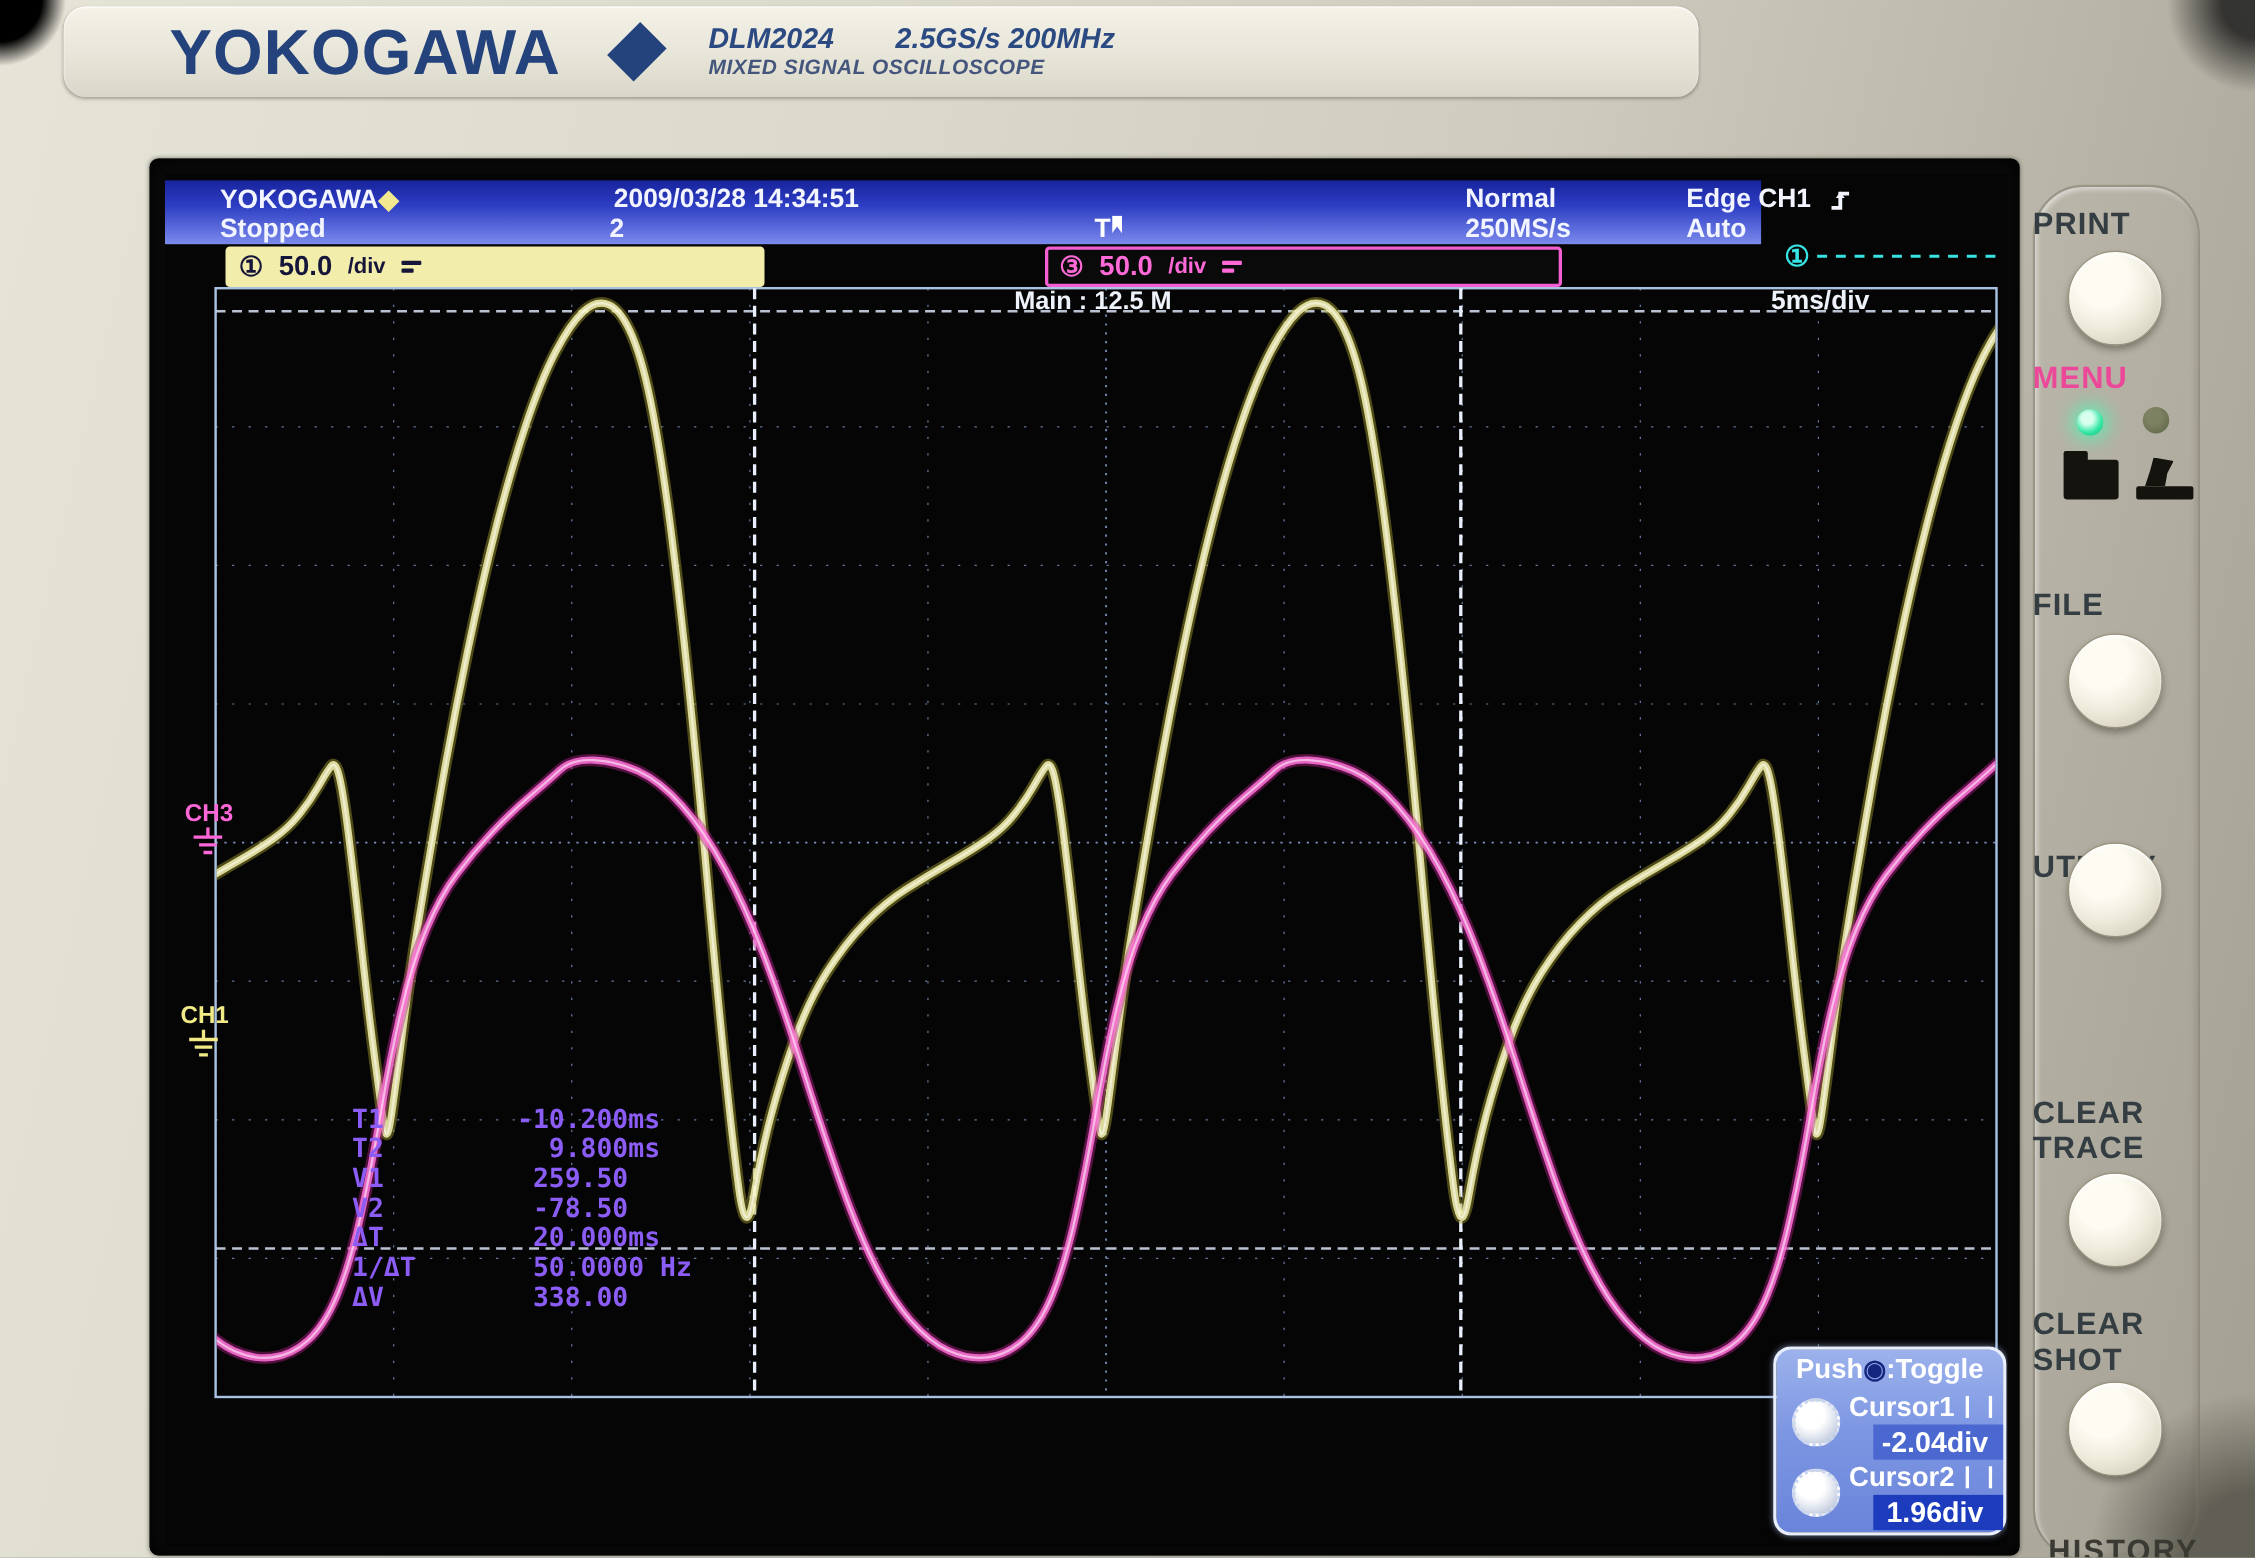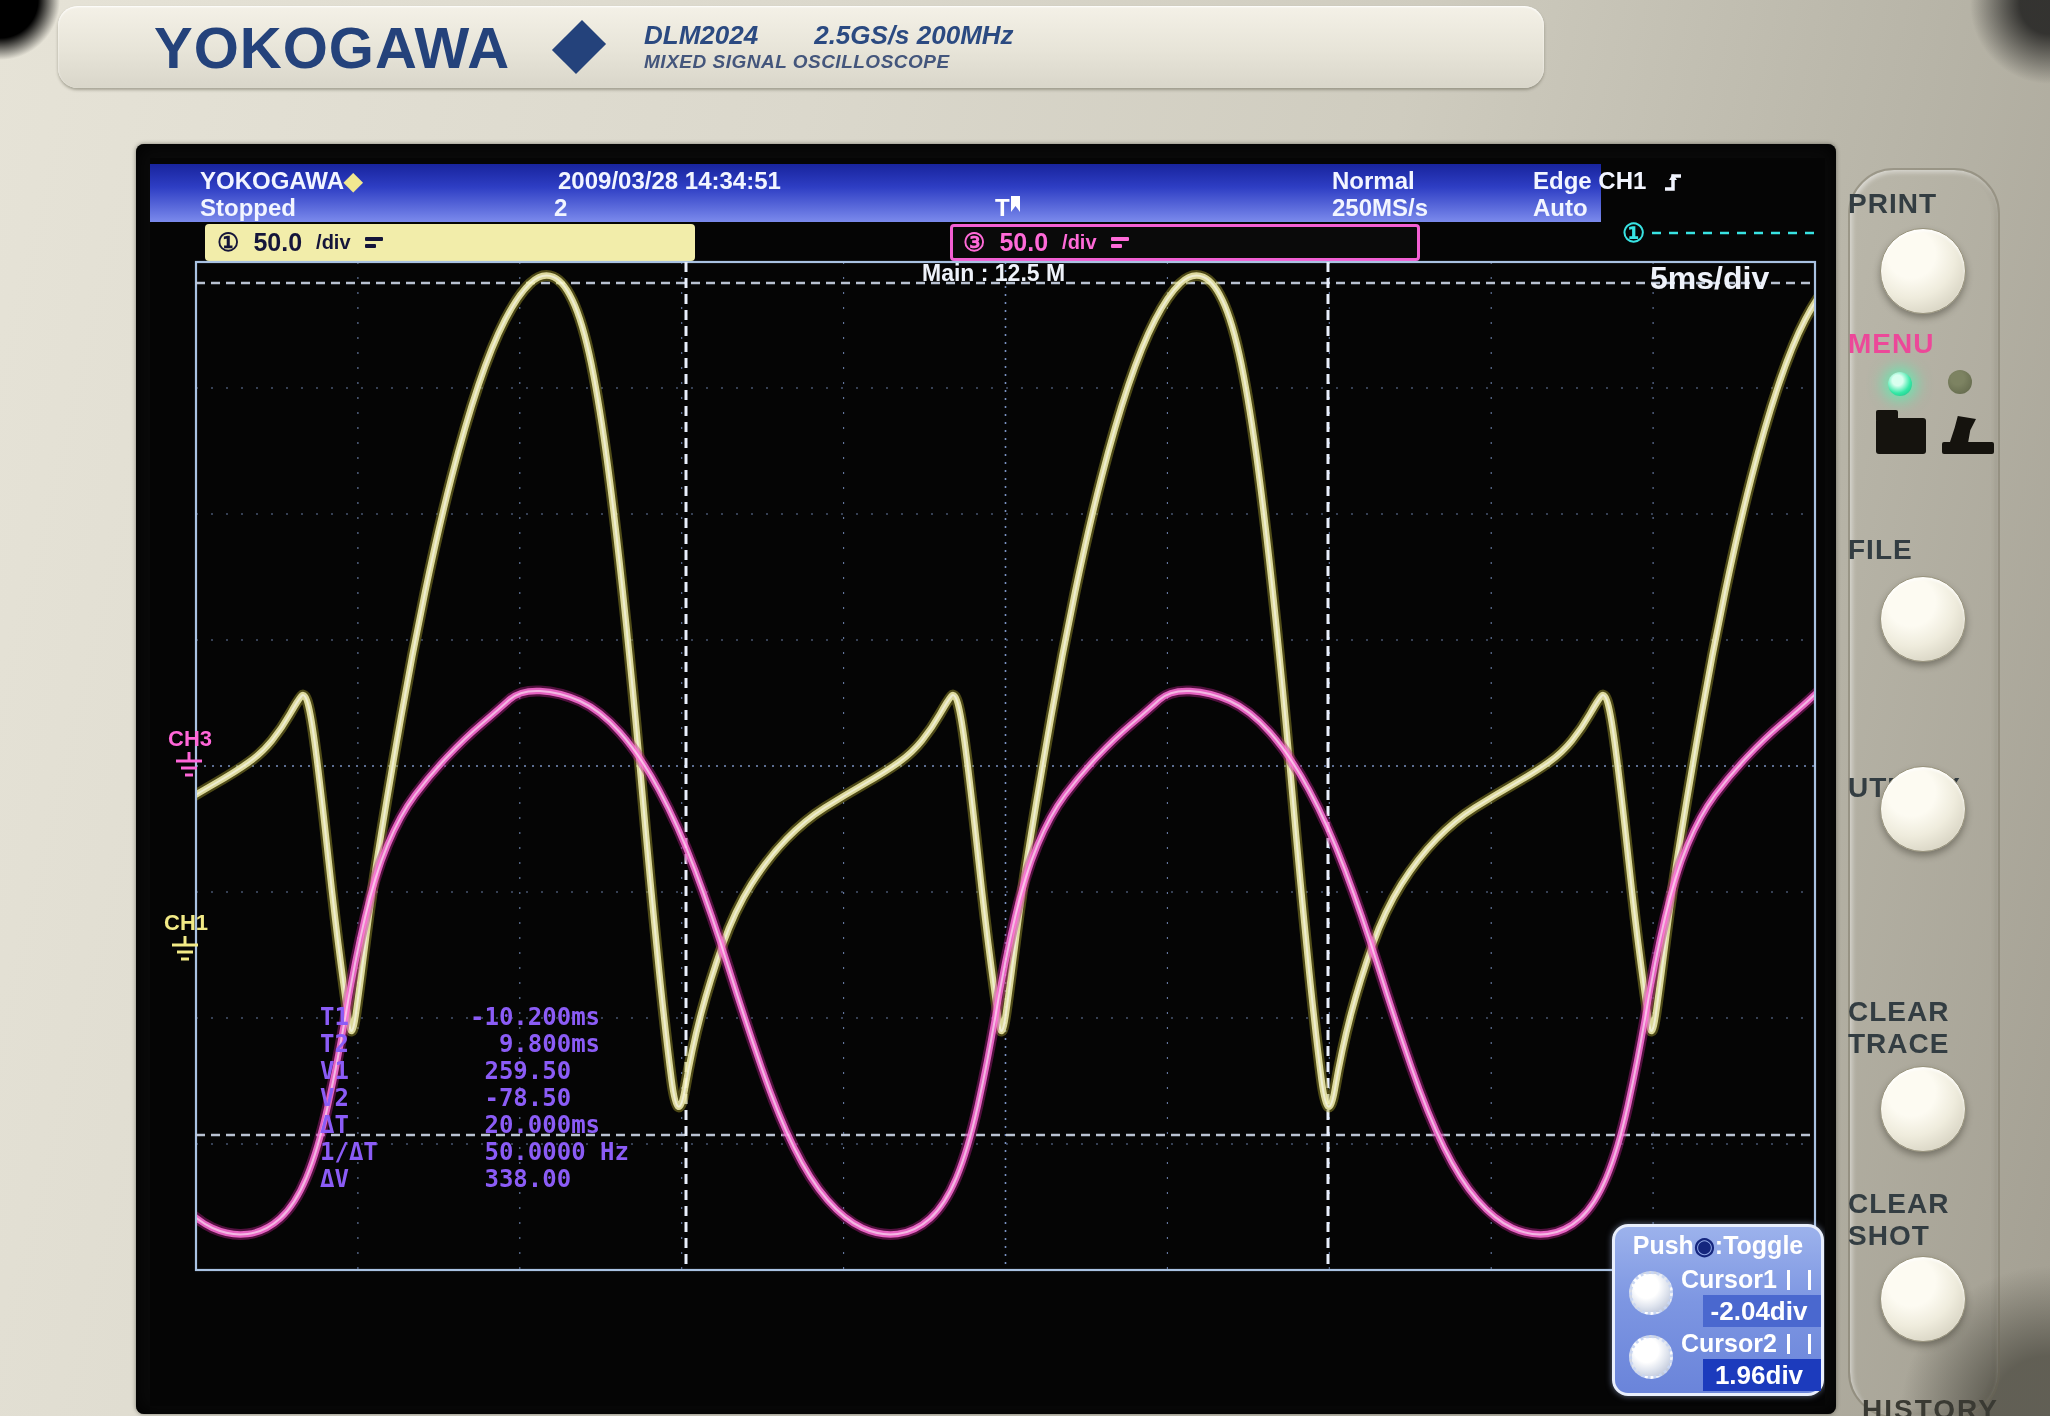--- a/index.html
+++ b/index.html
@@ -183,21 +183,21 @@
         <path d="M-122,971 Q-108,890 -99,856 Q-90,822 -77.5,787 Q-65,752 -48.5,726 Q-32,700 -13.5,681 Q5,662 25,649.5 Q45,637 65,625.5 Q85,614 98.5,604.5 Q112,595 122,582.5 Q132,570 140,556 Q148,542 151.5,538 Q155,534 158.5,548 Q162,562 167,602 Q172,642 178.5,702 Q185,762 191,807 Q197,852 199.5,867.5 Q202,883 206,855 Q210,827 216,779.5 Q222,732 231,677 Q240,622 251,559.5 Q262,497 275,434.5 Q288,372 301.5,319.5 Q315,267 328.5,227 Q342,187 355,162 Q368,137 380,125.5 Q392,114 403.5,119 Q415,124 425,148 Q435,172 443.5,217 Q452,262 460,324.5 Q468,387 476,464.5 Q484,542 492,632 Q500,722 507.5,797 Q515,872 521.5,921.5 Q528,971 535,930.5 Q542,890 551,856 Q560,822 572.5,787 Q585,752 601.5,726 Q618,700 636.5,681 Q655,662 675,649.5 Q695,637 715,625.5 Q735,614 748.5,604.5 Q762,595 772,582.5 Q782,570 790,556 Q798,542 801.5,538 Q805,534 808.5,548 Q812,562 817,602 Q822,642 828.5,702 Q835,762 841,807 Q847,852 849.5,867.5 Q852,883 856,855 Q860,827 866,779.5 Q872,732 881,677 Q890,622 901,559.5 Q912,497 925,434.5 Q938,372 951.5,319.5 Q965,267 978.5,227 Q992,187 1005,162 Q1018,137 1030,125.5 Q1042,114 1053.5,119 Q1065,124 1075,148 Q1085,172 1093.5,217 Q1102,262 1110,324.5 Q1118,387 1126,464.5 Q1134,542 1142,632 Q1150,722 1157.5,797 Q1165,872 1171.5,921.5 Q1178,971 1185,930.5 Q1192,890 1201,856 Q1210,822 1222.5,787 Q1235,752 1251.5,726 Q1268,700 1286.5,681 Q1305,662 1325,649.5 Q1345,637 1365,625.5 Q1385,614 1398.5,604.5 Q1412,595 1422,582.5 Q1432,570 1440,556 Q1448,542 1451.5,538 Q1455,534 1458.5,548 Q1462,562 1467,602 Q1472,642 1478.5,702 Q1485,762 1491,807 Q1497,852 1499.5,867.5 Q1502,883 1506,855 Q1510,827 1516,779.5 Q1522,732 1531,677 Q1540,622 1551,559.5 Q1562,497 1575,434.5 Q1588,372 1601.5,319.5 Q1615,267 1628.5,227 Q1642,187 1655,162 Q1668,137 1680,125.5 Q1692,114 1703.5,119 Q1715,124 1725,148 Q1735,172 1743.5,217 Q1752,262 1760,324.5 Q1768,387 1776,464.5 Q1784,542 1792,632 Q1800,722 1807.5,797 Q1815,872 1821.5,921.5 L1828,971" stroke="#ffffff" stroke-width="2" opacity="0.55" fill="none"></path>
       </g>
       <g clip-path="url(#grat)" fill="none" stroke-linejoin="round" stroke-linecap="round">
         <path d="M-280,532 Q-240,534 -220,543 Q-200,552 -180,574.5 Q-160,597 -141,632 Q-122,667 -105,712 Q-88,757 -71.5,809.5 Q-55,862 -38.5,909.5 Q-22,957 -6,989.5 Q10,1022 27.5,1042 Q45,1062 62.5,1070 Q80,1078 97.5,1076 Q115,1074 130,1060.5 Q145,1047 156.5,1019.5 Q168,992 178,947 Q188,902 196.5,852 Q205,802 215,759.5 Q225,717 237.5,687 Q250,657 265,637 Q280,617 297.5,598.5 Q315,580 331.5,566 Q348,552 359,542 Q370,532 390,533 Q410,534 430,543 Q450,552 470,574.5 Q490,597 509,632 Q528,667 545,712 Q562,757 578.5,809.5 Q595,862 611.5,909.5 Q628,957 644,989.5 Q660,1022 677.5,1042 Q695,1062 712.5,1070 Q730,1078 747.5,1076 Q765,1074 780,1060.5 Q795,1047 806.5,1019.5 Q818,992 828,947 Q838,902 846.5,852 Q855,802 865,759.5 Q875,717 887.5,687 Q900,657 915,637 Q930,617 947.5,598.5 Q965,580 981.5,566 Q998,552 1009,542 Q1020,532 1040,533 Q1060,534 1080,543 Q1100,552 1120,574.5 Q1140,597 1159,632 Q1178,667 1195,712 Q1212,757 1228.5,809.5 Q1245,862 1261.5,909.5 Q1278,957 1294,989.5 Q1310,1022 1327.5,1042 Q1345,1062 1362.5,1070 Q1380,1078 1397.5,1076 Q1415,1074 1430,1060.5 Q1445,1047 1456.5,1019.5 Q1468,992 1478,947 Q1488,902 1496.5,852 Q1505,802 1515,759.5 Q1525,717 1537.5,687 Q1550,657 1565,637 Q1580,617 1597.5,598.5 Q1615,580 1631.5,566 Q1648,552 1659,542 L1670,532" stroke="#b01f86" stroke-width="11" opacity="0.45" fill="none"></path>
         <path d="M-280,532 Q-240,534 -220,543 Q-200,552 -180,574.5 Q-160,597 -141,632 Q-122,667 -105,712 Q-88,757 -71.5,809.5 Q-55,862 -38.5,909.5 Q-22,957 -6,989.5 Q10,1022 27.5,1042 Q45,1062 62.5,1070 Q80,1078 97.5,1076 Q115,1074 130,1060.5 Q145,1047 156.5,1019.5 Q168,992 178,947 Q188,902 196.5,852 Q205,802 215,759.5 Q225,717 237.5,687 Q250,657 265,637 Q280,617 297.5,598.5 Q315,580 331.5,566 Q348,552 359,542 Q370,532 390,533 Q410,534 430,543 Q450,552 470,574.5 Q490,597 509,632 Q528,667 545,712 Q562,757 578.5,809.5 Q595,862 611.5,909.5 Q628,957 644,989.5 Q660,1022 677.5,1042 Q695,1062 712.5,1070 Q730,1078 747.5,1076 Q765,1074 780,1060.5 Q795,1047 806.5,1019.5 Q818,992 828,947 Q838,902 846.5,852 Q855,802 865,759.5 Q875,717 887.5,687 Q900,657 915,637 Q930,617 947.5,598.5 Q965,580 981.5,566 Q998,552 1009,542 Q1020,532 1040,533 Q1060,534 1080,543 Q1100,552 1120,574.5 Q1140,597 1159,632 Q1178,667 1195,712 Q1212,757 1228.5,809.5 Q1245,862 1261.5,909.5 Q1278,957 1294,989.5 Q1310,1022 1327.5,1042 Q1345,1062 1362.5,1070 Q1380,1078 1397.5,1076 Q1415,1074 1430,1060.5 Q1445,1047 1456.5,1019.5 Q1468,992 1478,947 Q1488,902 1496.5,852 Q1505,802 1515,759.5 Q1525,717 1537.5,687 Q1550,657 1565,637 Q1580,617 1597.5,598.5 Q1615,580 1631.5,566 Q1648,552 1659,542 L1670,532" stroke="#ff72d8" stroke-width="6.5" opacity="0.85" fill="none"></path>
         <path d="M-280,532 Q-240,534 -220,543 Q-200,552 -180,574.5 Q-160,597 -141,632 Q-122,667 -105,712 Q-88,757 -71.5,809.5 Q-55,862 -38.5,909.5 Q-22,957 -6,989.5 Q10,1022 27.5,1042 Q45,1062 62.5,1070 Q80,1078 97.5,1076 Q115,1074 130,1060.5 Q145,1047 156.5,1019.5 Q168,992 178,947 Q188,902 196.5,852 Q205,802 215,759.5 Q225,717 237.5,687 Q250,657 265,637 Q280,617 297.5,598.5 Q315,580 331.5,566 Q348,552 359,542 Q370,532 390,533 Q410,534 430,543 Q450,552 470,574.5 Q490,597 509,632 Q528,667 545,712 Q562,757 578.5,809.5 Q595,862 611.5,909.5 Q628,957 644,989.5 Q660,1022 677.5,1042 Q695,1062 712.5,1070 Q730,1078 747.5,1076 Q765,1074 780,1060.5 Q795,1047 806.5,1019.5 Q818,992 828,947 Q838,902 846.5,852 Q855,802 865,759.5 Q875,717 887.5,687 Q900,657 915,637 Q930,617 947.5,598.5 Q965,580 981.5,566 Q998,552 1009,542 Q1020,532 1040,533 Q1060,534 1080,543 Q1100,552 1120,574.5 Q1140,597 1159,632 Q1178,667 1195,712 Q1212,757 1228.5,809.5 Q1245,862 1261.5,909.5 Q1278,957 1294,989.5 Q1310,1022 1327.5,1042 Q1345,1062 1362.5,1070 Q1380,1078 1397.5,1076 Q1415,1074 1430,1060.5 Q1445,1047 1456.5,1019.5 Q1468,992 1478,947 Q1488,902 1496.5,852 Q1505,802 1515,759.5 Q1525,717 1537.5,687 Q1550,657 1565,637 Q1580,617 1597.5,598.5 Q1615,580 1631.5,566 Q1648,552 1659,542 L1670,532" stroke="#ffffff" stroke-width="2" opacity="0.55" fill="none"></path>
       </g>
     </svg>
 
   <span class="screen-label" style="left:772px;top:102px;font-size:23px;">Main : 12.5 M</span>
-  <span class="screen-label" style="left:1500px;top:102px;font-size:32px;">5ms/div</span>
+  <span class="screen-label" style="left:1460px;top:102px;font-size:24px;">5ms/div</span>
 
   <span class="screen-label" style="left:18px;top:568px;font-size:22px;color:#ff66d8;">CH3</span>
   <svg width="34" height="32" style="position:absolute;left:22px;top:594px;">
     <g stroke="#ff66d8" stroke-width="3">
         <line x1="17" y1="0" x2="17" y2="8"></line>
         <line x1="4" y1="9" x2="30" y2="9"></line>
         <line x1="9" y1="16" x2="25" y2="16"></line>
         <line x1="13" y1="23" x2="21" y2="23"></line>
       </g>
   </svg>

